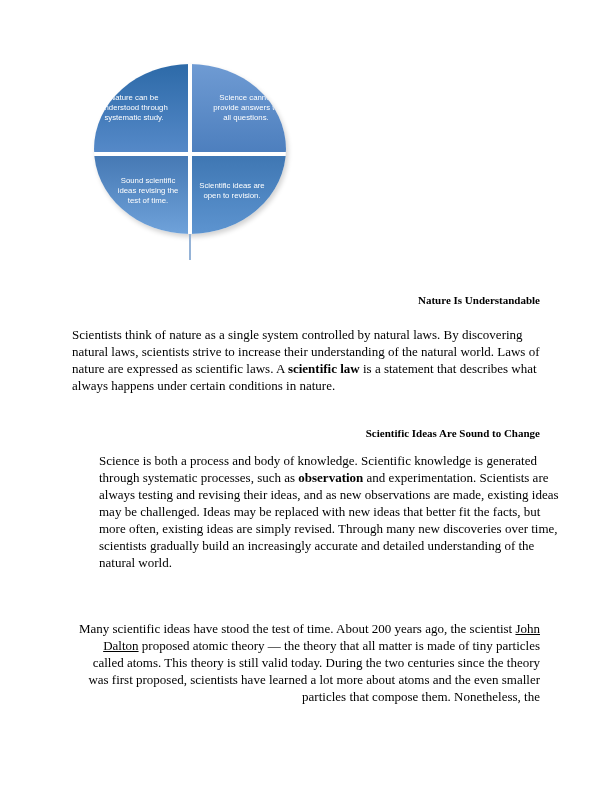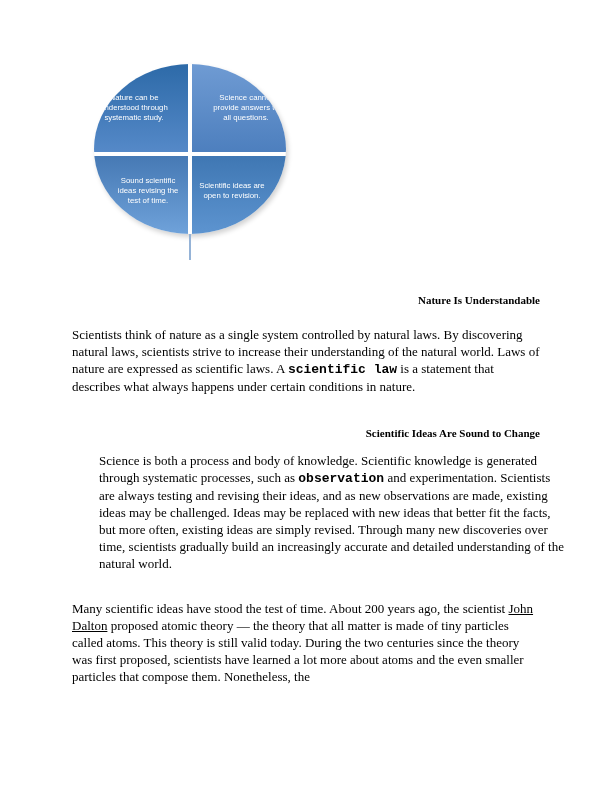--- a/index.html
+++ b/index.html
@@ -51,23 +51,23 @@
     margin:0;
     text-align:right;
   }
   .para{
     position:absolute;left:72px;width:468px;
     font-size:13px;line-height:17px;
     margin:0;
   }
   .h1{top:292px;} .p1{top:326px;}
   .h2{top:425px;} .p2{top:452px;margin-left:27px;}
-  .h3{top:591px;} .p3{top:600px;}
+  .h3{top:591px;} .p3{top:620px;text-align:right;}
 
-  .run-bold{font-weight:bold;font-family:Liberation Mono, monospace;}
+  .run-bold{font-weight:bold;}
   .run-link{text-decoration:underline;cursor:pointer;}
 </style>
 </head>
 <body>
 
 <div class="page">
 
   <div class="diagram">
     <div class="circle">
       <div class="quad q-tr" style="background: linear-gradient(rgb(45, 106, 168), rgb(85, 137, 200));">

